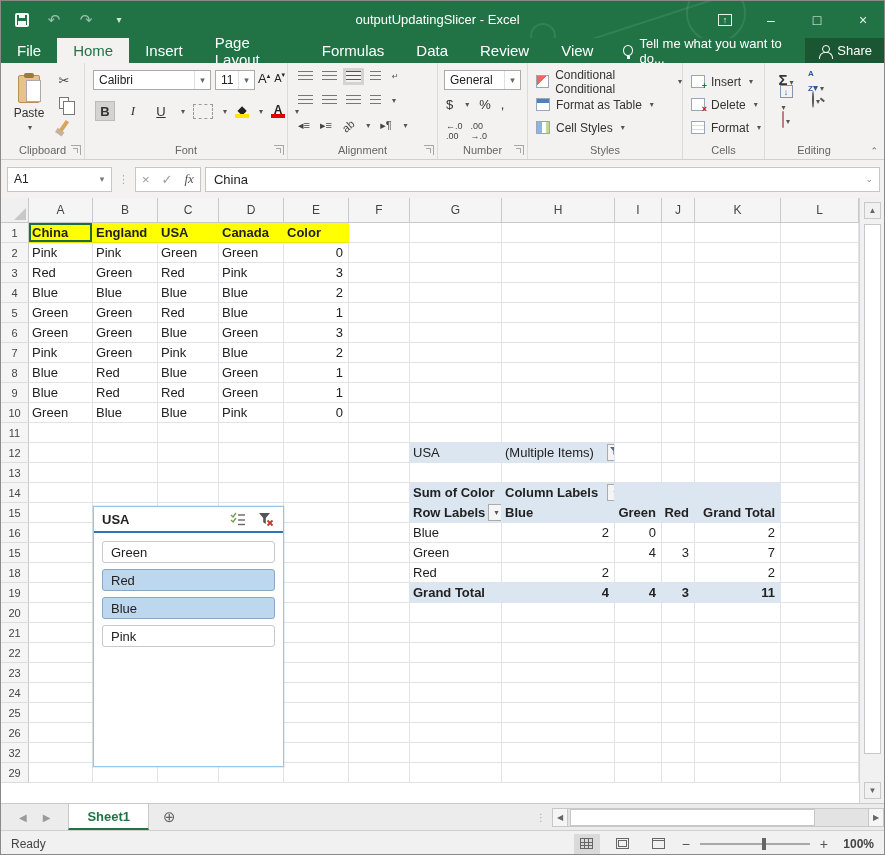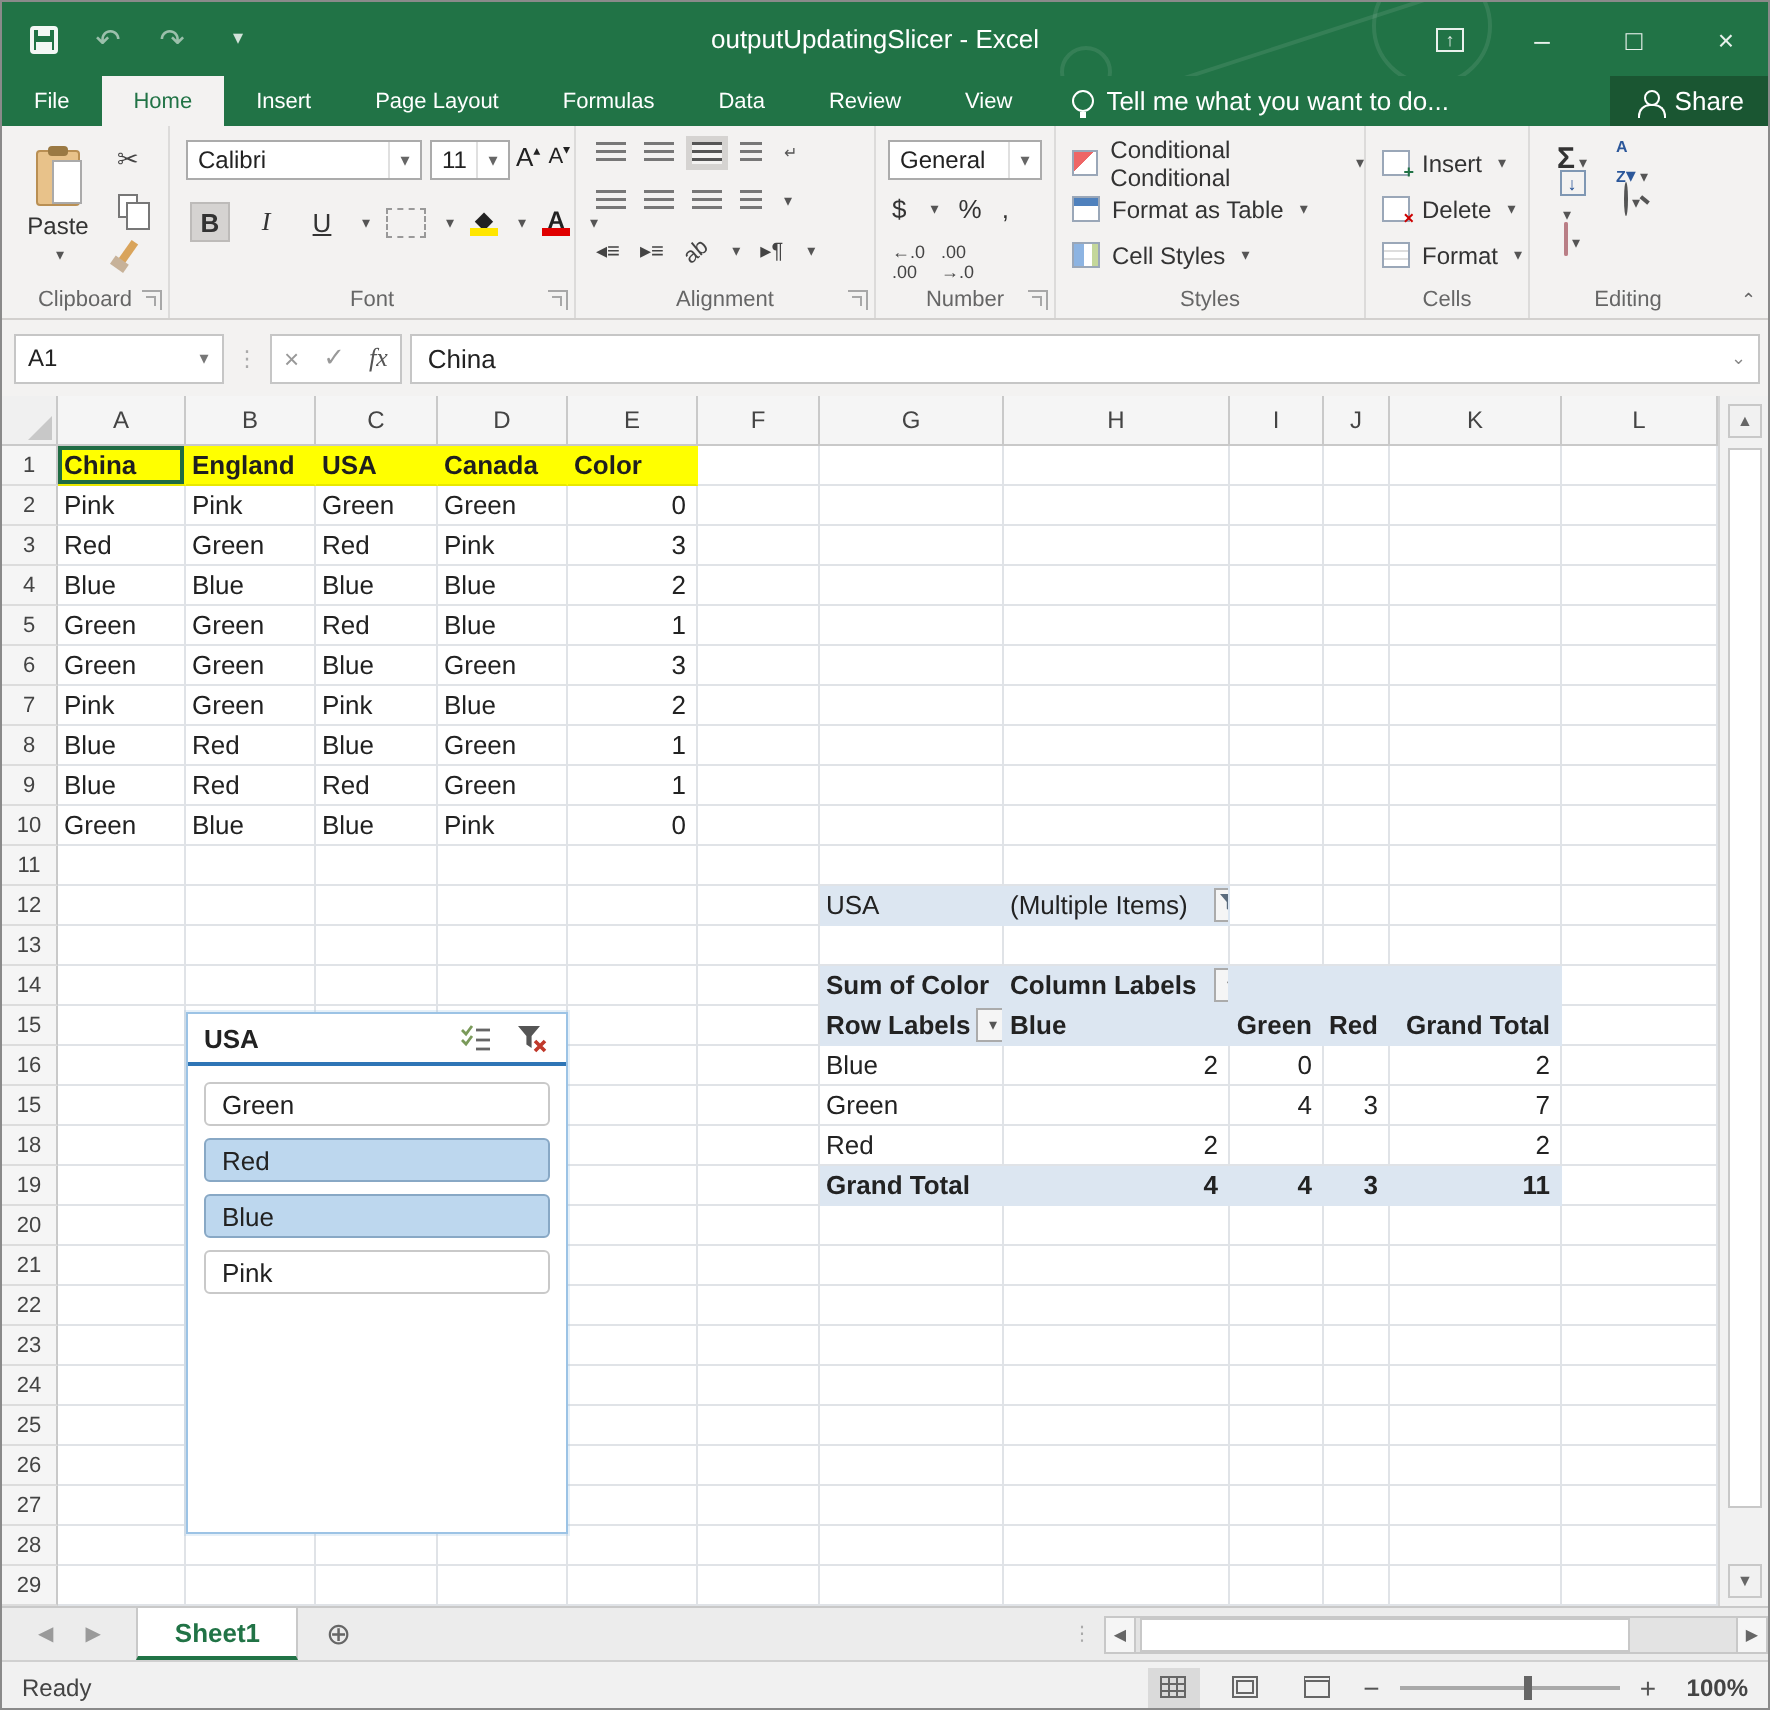--- a/index.html
+++ b/index.html
@@ -21,21 +21,21 @@
   .floppy { width:14px; height:14px; border:2px solid #fff; border-radius:2px; position:relative; }
   .floppy:before { content:""; position:absolute; left:2px; top:-1px; width:6px; height:4px; background:#fff; }
   .floppy:after { content:""; position:absolute; left:1px; bottom:0; width:8px; height:4px; background:#fff; }
   .qat-sep { font-size:10px; letter-spacing:-2px; opacity:.8; }
   .win-title { position:absolute; left:0; right:12px; top:0; height:37px; display:flex; align-items:center; justify-content:center; font-size:13px; color:#fff; }
   .win-controls { position:absolute; right:0; top:0; height:37px; display:flex; }
   .win-btn { width:46px; height:37px; display:flex; align-items:center; justify-content:center; color:#fff; font-size:14px; opacity:.9; }
   .ribbon-display { width:14px; height:12px; border:1px solid #fff; position:relative; font-size:9px; text-align:center; line-height:10px; }
   
   .tabrow { position:absolute; left:0; top:37px; width:885px; height:25px; background:#217346; display:flex; align-items:stretch; }
-  .mtab { color:#fff; padding:0 16px; display:flex; align-items:center; font-size:11px; cursor:default; }
+  .mtab { color:#fff; padding:0 16px; display:flex; align-items:center; font-size:15px; cursor:default; }
   .mtab.active { background:#f3f2f1; color:#217346; }
   .tellme { color:#fff; display:flex; align-items:center; gap:6px; padding:0 14px; font-size:13px; }
   .bulb { width:11px; height:11px; border:1.5px solid #fff; border-radius:50%; position:relative; }
   .bulb:after { content:""; position:absolute; left:2.5px; top:10px; width:3px; height:3px; background:#fff; }
   .share-area { margin-left:auto; background:#1a5632; display:flex; align-items:center; padding:0 14px; gap:6px; color:#fff; }
   .person { width:12px; height:12px; position:relative; }
   .person:before { content:""; position:absolute; left:3px; top:0; width:6px; height:6px; border:1.5px solid #fff; border-radius:50%; }
   .person:after { content:""; position:absolute; left:0; top:7px; width:12px; height:6px; border:1.5px solid #fff; border-bottom:none; border-radius:6px 6px 0 0; }
   
   .ribbon { position:absolute; left:0; top:62px; width:885px; height:97px; background:#f3f2f1; border-bottom:1px solid #d2d0ce; }
@@ -770,36 +770,21 @@
         <div class="cell" style="width: 65px;"></div>
         <div class="cell" style="width: 61px;"></div>
         <div class="cell" style="width: 92px;"></div>
         <div class="cell" style="width: 113px;"></div>
         <div class="cell" style="width: 47px;"></div>
         <div class="cell" style="width: 33px;"></div>
         <div class="cell" style="width: 86px;"></div>
         <div class="cell" style="width: 78px;"></div>
       </div>
       <div class="grow">
-        <div class="rowhdr">27</div>
-        <div class="cell" style="width: 64px;"></div>
-        <div class="cell" style="width: 65px;"></div>
-        <div class="cell" style="width: 61px;"></div>
-        <div class="cell" style="width: 65px;"></div>
-        <div class="cell" style="width: 65px;"></div>
-        <div class="cell" style="width: 61px;"></div>
-        <div class="cell" style="width: 92px;"></div>
-        <div class="cell" style="width: 113px;"></div>
-        <div class="cell" style="width: 47px;"></div>
-        <div class="cell" style="width: 33px;"></div>
-        <div class="cell" style="width: 86px;"></div>
-        <div class="cell" style="width: 78px;"></div>
-      </div>
-      <div class="grow">
-        <div class="rowhdr">28</div>
+        <div class="rowhdr">32</div>
         <div class="cell" style="width: 64px;"></div>
         <div class="cell" style="width: 65px;"></div>
         <div class="cell" style="width: 61px;"></div>
         <div class="cell" style="width: 65px;"></div>
         <div class="cell" style="width: 65px;"></div>
         <div class="cell" style="width: 61px;"></div>
         <div class="cell" style="width: 92px;"></div>
         <div class="cell" style="width: 113px;"></div>
         <div class="cell" style="width: 47px;"></div>
         <div class="cell" style="width: 33px;"></div>

